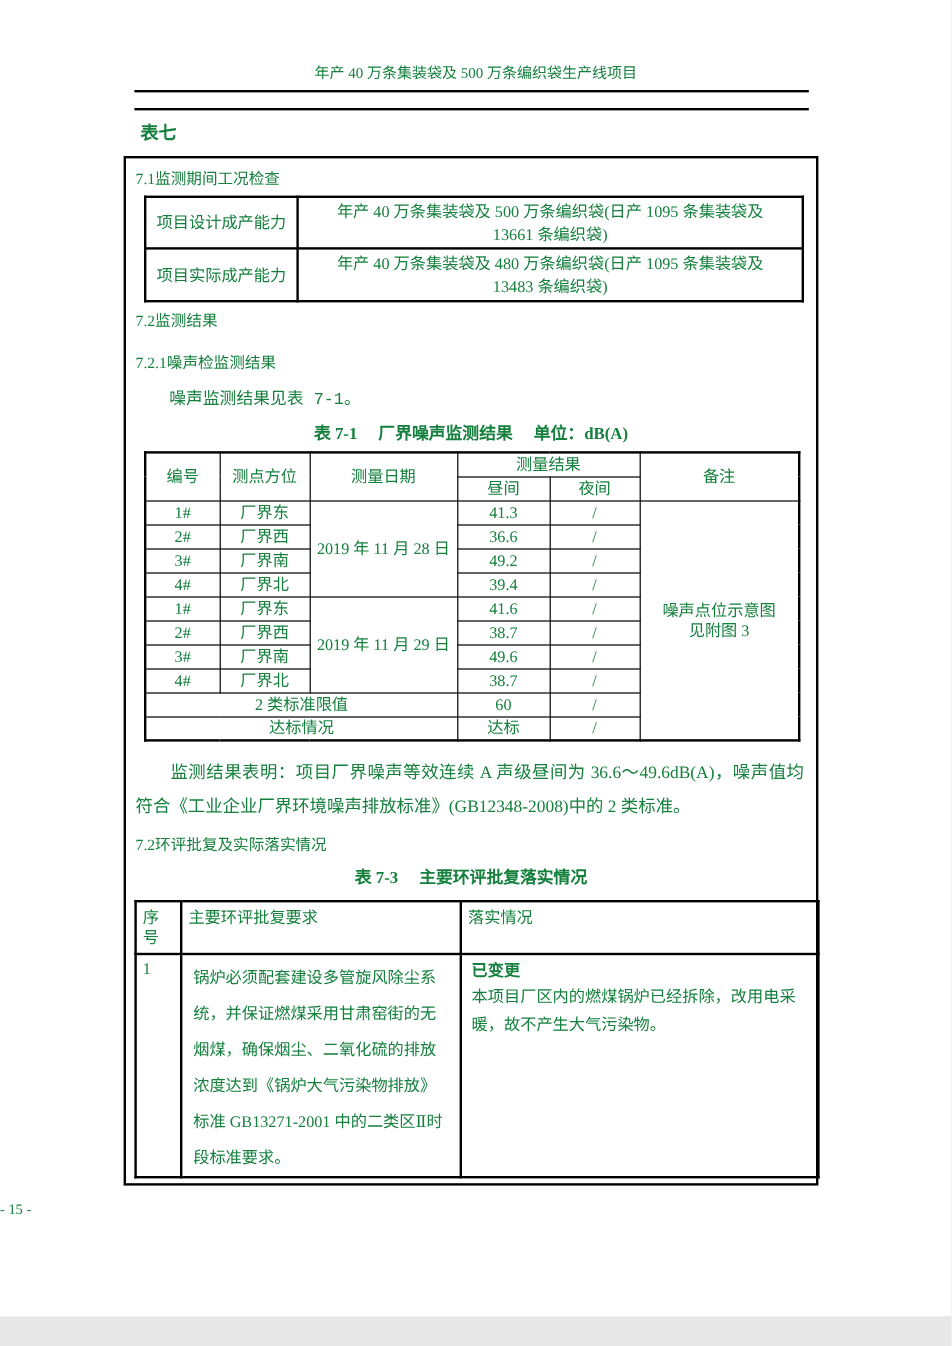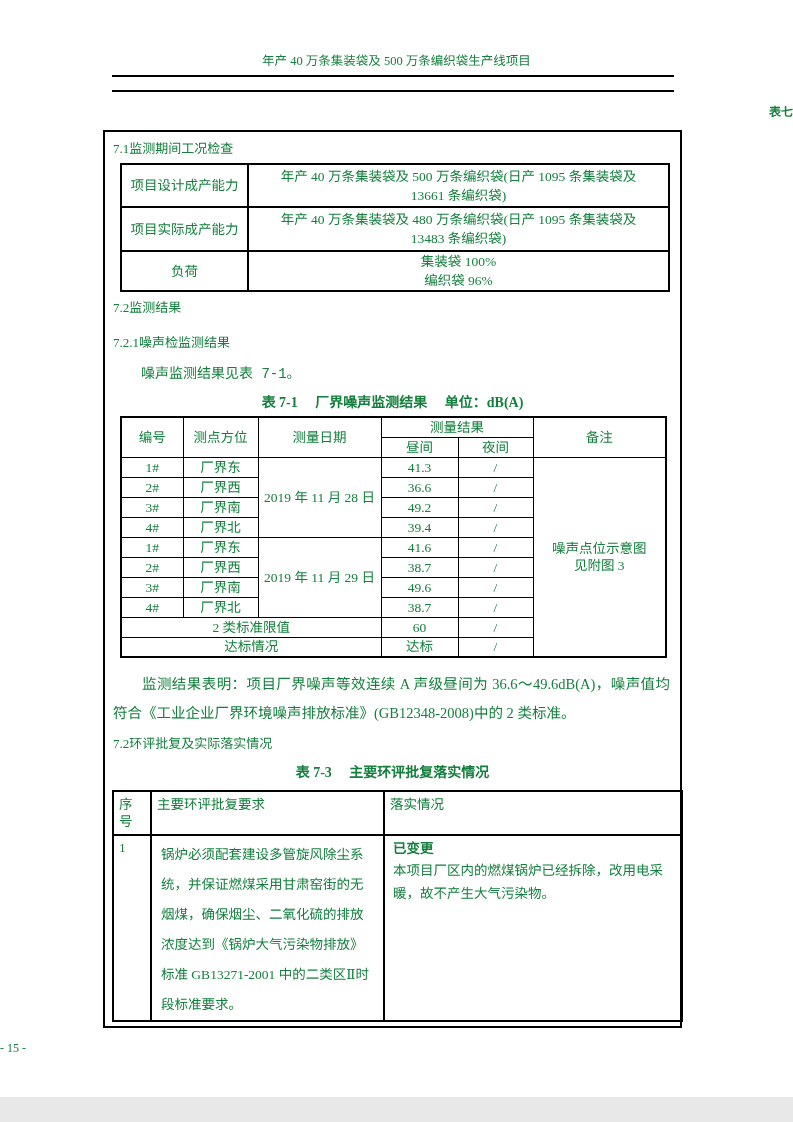--- a/index.html
+++ b/index.html
@@ -23,23 +23,22 @@
     font-size: 12.5px;
     line-height: 16px;
   }
   .rule { height: 0; border-top: 2px solid #000; margin-left: 112px; width: 562px; }
   .rule-top { margin-top: 6px; }
   .rule-bottom { margin-top: 13px; }
 
   .table-seven-label {
     margin: 10px 0 0 117px;
     font-weight: bold;
-    font-size: 12px;
+    font-size: 15px;
     line-height: 20px;
-    text-align: right;
   }
 
   
   .outer-box {
     margin: 8px 0 0 103px;
     width: 579px;
     border: 2px solid #000;
     padding-bottom: 4px;
   }
   .sec-heading {
@@ -115,25 +114,20 @@
       <tbody>
           <tr>
         <td>项目设计成产能力</td>
         <td class="preline">年产 40 万条集装袋及 500 万条编织袋(日产 1095 条集装袋及
 13661 条编织袋)</td>
       </tr>
       <tr>
         <td>项目实际成产能力</td>
         <td class="preline">年产 40 万条集装袋及 480 万条编织袋(日产 1095 条集装袋及
 13483 条编织袋)</td>
-      </tr>
-      <tr>
-        <td>负荷</td>
-        <td class="preline">集装袋 100%
-编织袋 96%</td>
       </tr>
     </tbody>
       </table>
 
     <div class="sec-heading">7.2监测结果</div>
 
     <div class="sec-heading gap">7.2.1噪声检监测结果</div>
 
     <div class="intro-line">噪声监测结果见表 7-1。</div>
 

